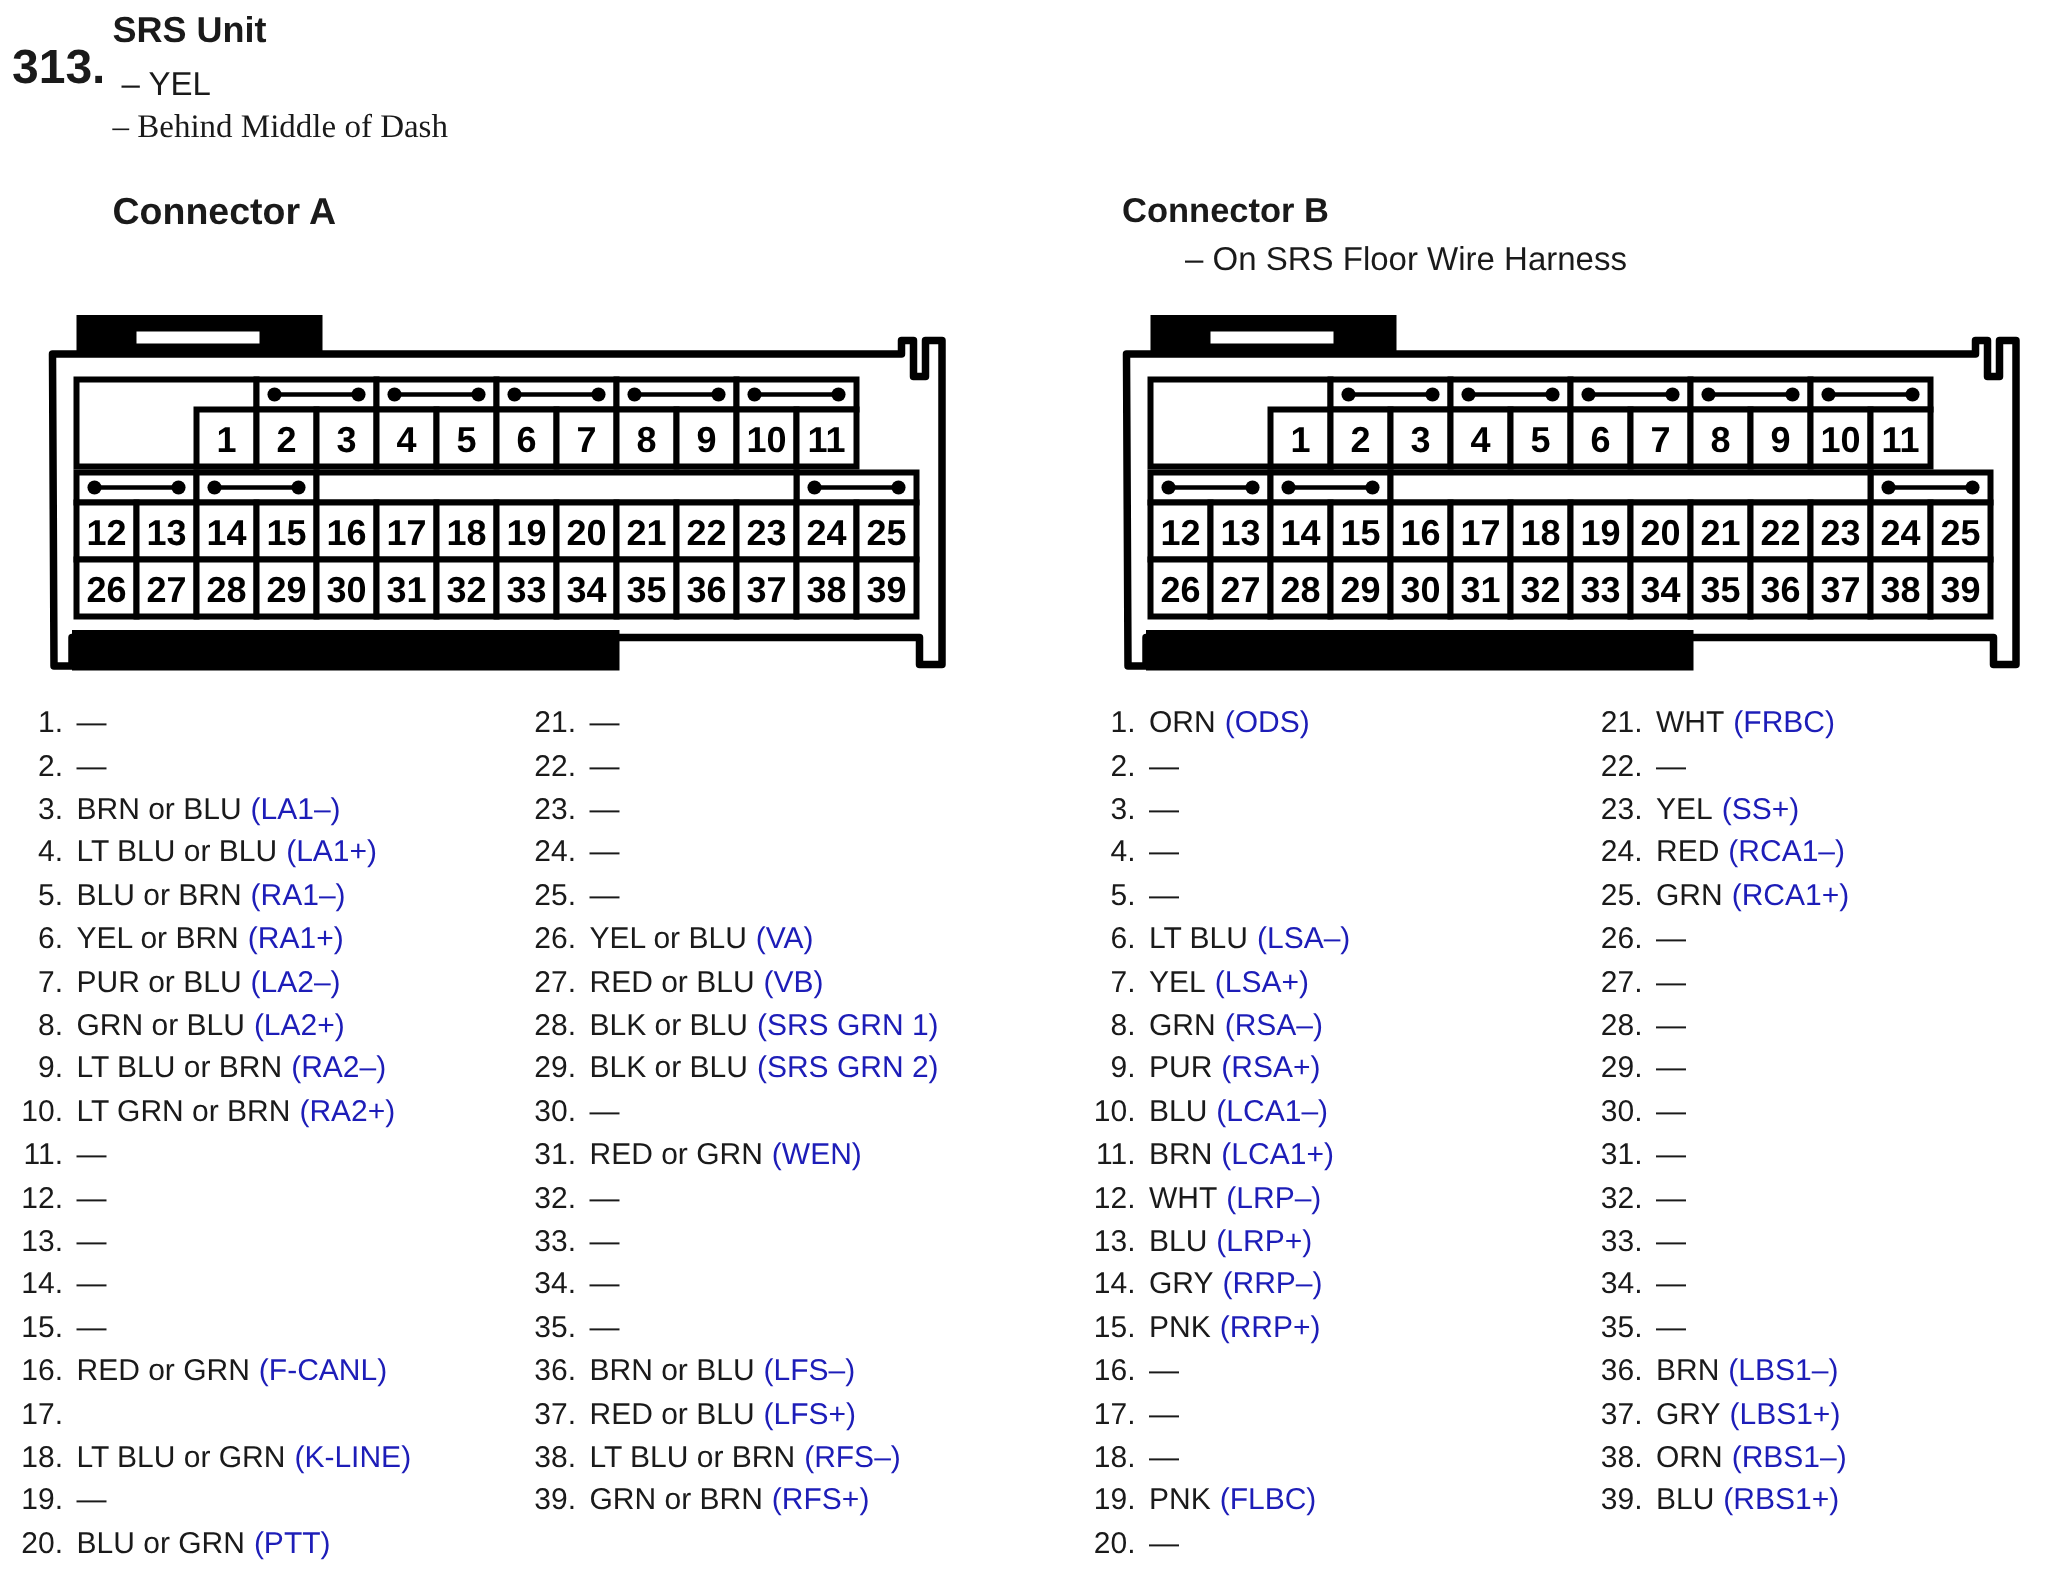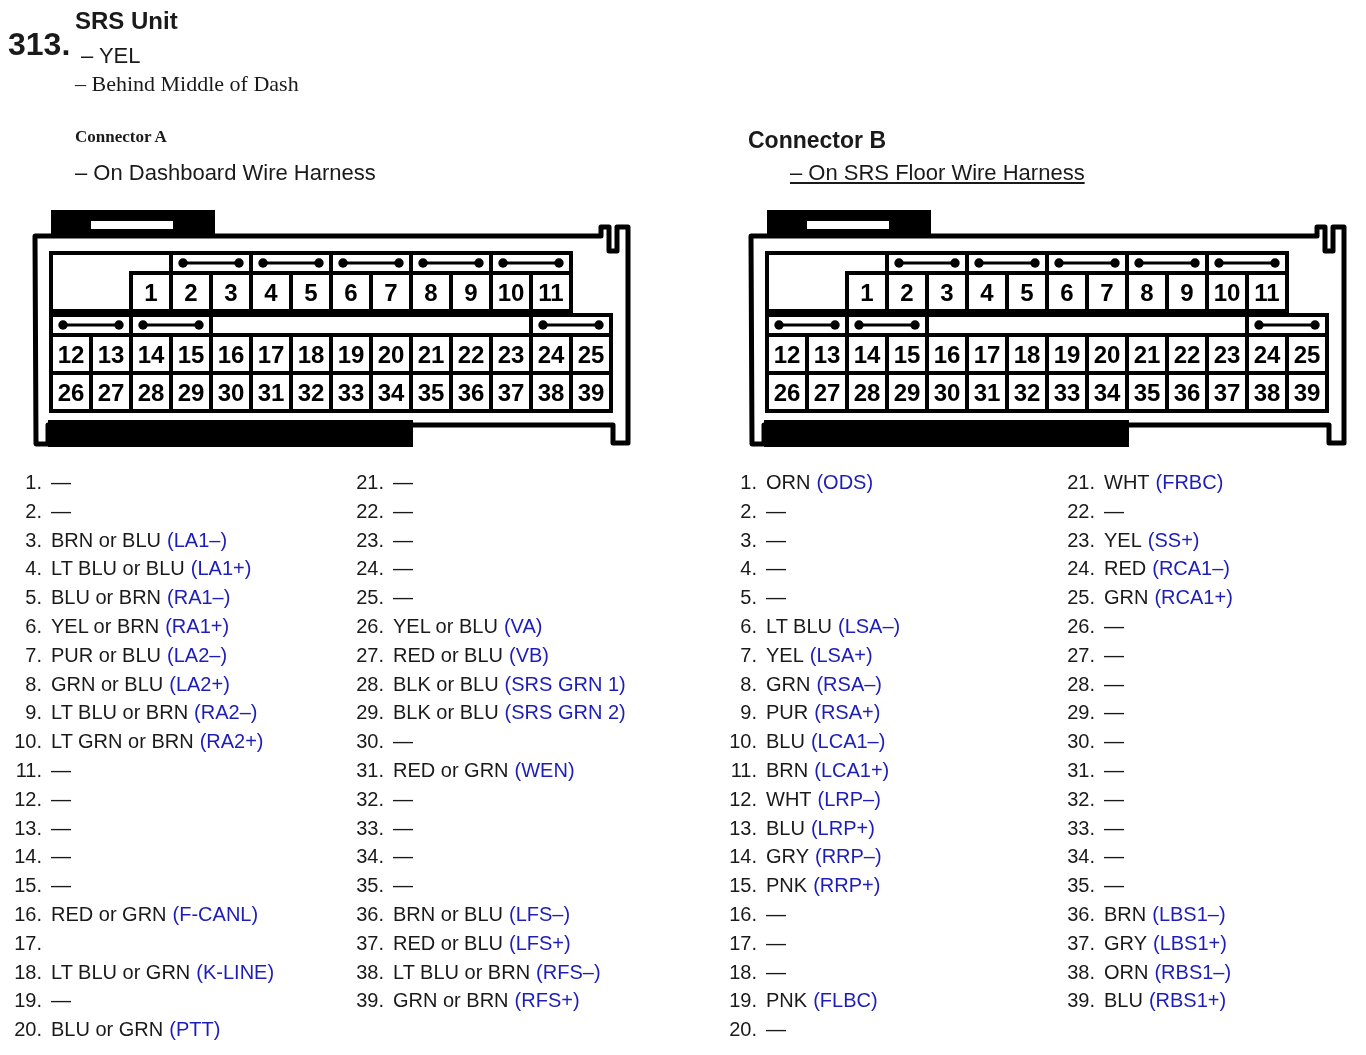--- a/index.html
+++ b/index.html
@@ -5,24 +5,24 @@
   html,body{margin:0;padding:0;background:#fff;}
   #page{
     position:relative;width:1366px;height:1055px;background:#ffffff;
     font-family:"Liberation Sans",sans-serif;color:#1a1a1a;overflow:hidden;
   }
   .abs{position:absolute;white-space:nowrap;}
   .item-no   {left:8px;  top:13px;  font-size:32px;font-weight:bold;margin-top:13px;}
   .item-title{left:75px; top:7px;  font-size:24px;font-weight:bold;}
   .note1     {left:81px; top:43px; font-size:22px;text-align:right;}
   .note2     {left:75px; top:71px; font-size:22px;font-family:Liberation Serif, serif;}
-  .connA-h   {left:75px; top:127px;font-size:17px;font-weight:bold;font-family:Liberation Serif, serif;}
+  .connA-h   {left:75px; top:127px;font-size:25px;font-weight:bold;}
   .connA-s   {left:75px; top:160px;font-size:22px;}
   .connB-h   {left:748px;top:127px;font-size:23px;font-weight:bold;}
-  .connB-s   {left:790px;top:160px;font-size:22px;text-decoration:underline;}
+  .connB-s   {left:790px;top:160px;font-size:22px;}
   .diagA{left:27px; top:208px;}
   .diagB{left:743px;top:208px;}
   .pin-col{position:absolute;width:335px;}
   .listA1{left:4px;   top:468px;}
   .listA2{left:346px; top:468px;}
   .listB1{left:719px; top:468px;}
   .listB2{left:1057px;top:468px;}
   .pin-row{display:flex;line-height:28.8px;font-size:20px;}
   .pin-num{width:38px;min-width:38px;text-align:right;margin-right:9px;}
   .pin-desc{white-space:nowrap;}
@@ -33,21 +33,20 @@
 <body>
 
 <div id="page">
 
   <span class="abs item-no">313.</span>
   <span class="abs item-title">SRS Unit</span>
   <span class="abs note1">– YEL</span>
   <span class="abs note2">– Behind Middle of Dash</span>
 
   <span class="abs connA-h">Connector A</span>
-  <span class="abs connA-s">– On Dashboard Wire Harness</span>
   <span class="abs connB-h">Connector B</span>
   <span class="abs connB-s">– On SRS Floor Wire Harness</span>
 
   <svg class="abs diagA" width="610" height="242" viewBox="0 0 610 242">
       <path d="M8 28 H574 V19 H582 V43 H590 V19 H601 V235 H586 V217 H21 V236 H9 Z" fill="#fff" stroke="#000000" stroke-width="5" stroke-linejoin="round"></path>
       <rect x="24" y="2" width="164" height="26" fill="#000000"></rect>
       <rect x="64" y="13" width="82" height="8" fill="#fff"></rect>
       <rect x="21" y="212" width="365" height="27" fill="#000000"></rect>
       <rect x="24" y="45" width="120" height="58" fill="#fff" stroke="#000000" stroke-width="4"></rect>
       <rect x="144" y="45" width="80" height="20" fill="#fff" stroke="#000000" stroke-width="4"></rect>

